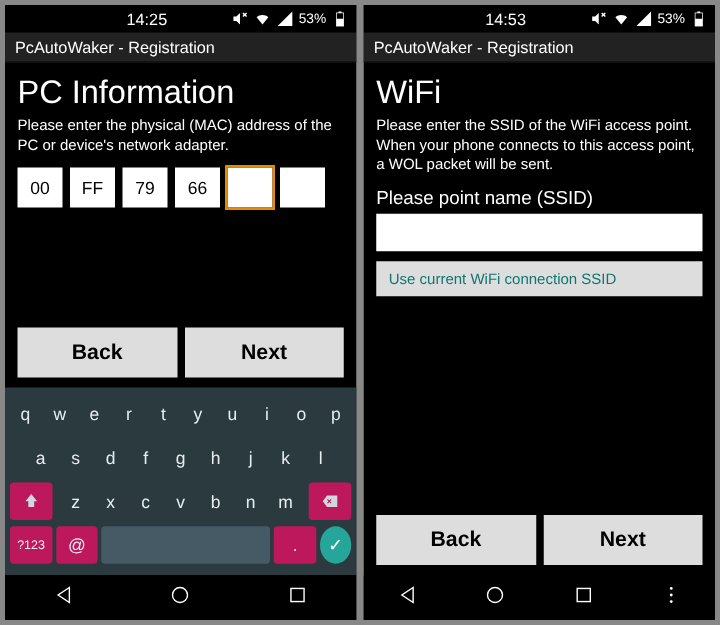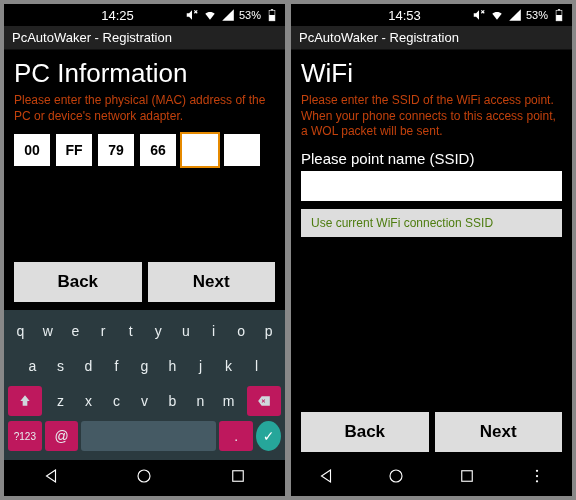--- a/index.html
+++ b/index.html
@@ -4,27 +4,27 @@
 <style>
   * { box-sizing: border-box; margin: 0; padding: 0; }
   body { background: #888; font-family: "Segoe UI", Arial, sans-serif; display: flex; gap: 6px; padding: 4px; }
   .phone { width: 282px; height: 492px; background: #000; position: relative; display: flex; flex-direction: column; color: #fff; }
   .statusbar { height: 22px; display: flex; align-items: center; padding: 0 6px; font-size: 12px; background: #000; }
   .statusbar .clock { flex: 1; text-align: center; font-size: 13px; }
   .status-icons { display: flex; gap: 4px; align-items: center; font-size: 11px; }
   .app-header { background: #222; padding: 4px 8px; font-size: 13px; border-bottom: 1px solid #111; }
   .content { flex: 1; padding: 6px 10px; display: flex; flex-direction: column; }
   h1.title { font-weight: 300; font-size: 26px; margin: 2px 0 4px; }
-  .desc { font-size: 12px; line-height: 1.3; color: #c2410c; margin-bottom: 10px; }
+  .desc { font-size: 12px; line-height: 1.3; color: #ffffff; margin-bottom: 10px; }
   .field-label { font-size: 15px; margin-bottom: 4px; }
-  .mac-row { display: flex; gap: 6px; font-weight: bold; }
+  .mac-row { display: flex; gap: 6px; }
   .mac-box { width: 36px; height: 32px; background: #fff; color: #000; text-align: center; line-height: 32px; font-size: 14px; }
   .mac-box.focused { outline: 2px solid #e68a00; background: #fff; }
   .ssid-input { width: 100%; height: 30px; background: #fff; color:#000; border:none; padding:0 4px; font-size:13px;}
-  .btn-use-ssid { margin-top: 8px; background: #ddd; color: #4d7c0f; font-size: 12px; padding: 7px 10px; display:inline-block; cursor:pointer; }
+  .btn-use-ssid { margin-top: 8px; background: #ddd; color: #0f766e; font-size: 12px; padding: 7px 10px; display:inline-block; cursor:pointer; }
   .nav-btns { display: flex; gap: 6px; padding: 6px 10px 8px; }
   .nav-btn { flex: 1; background: #ddd; color: #000; text-align: center; padding: 10px 0; font-size: 17px; cursor:pointer;font-weight:bold; }
   .keyboard { background: #2b3a3f; padding: 6px 4px 4px; }
   .kb-row { display: flex; gap: 3px; justify-content: center; margin-bottom: 5px; }
   .key { flex:1; max-width:25px; height: 30px; color: #e8eef0; font-size: 14px; display:flex; align-items:center; justify-content:center; border-radius:3px; cursor:pointer; }
   .key.wide { max-width: 34px; background:#be185d; }
   .kb-row.bot .key-space { flex: 4; max-width: none; background:#455a64; border-radius:3px;}
   .key-accept { background:#26a69a; border-radius:50%; width:30px; height:30px; color:#fff; }
   .navbar { height: 36px; background: #000; display:flex; align-items:center; justify-content:space-around; }
   .nav-icon svg { width:18px; height:18px; }

